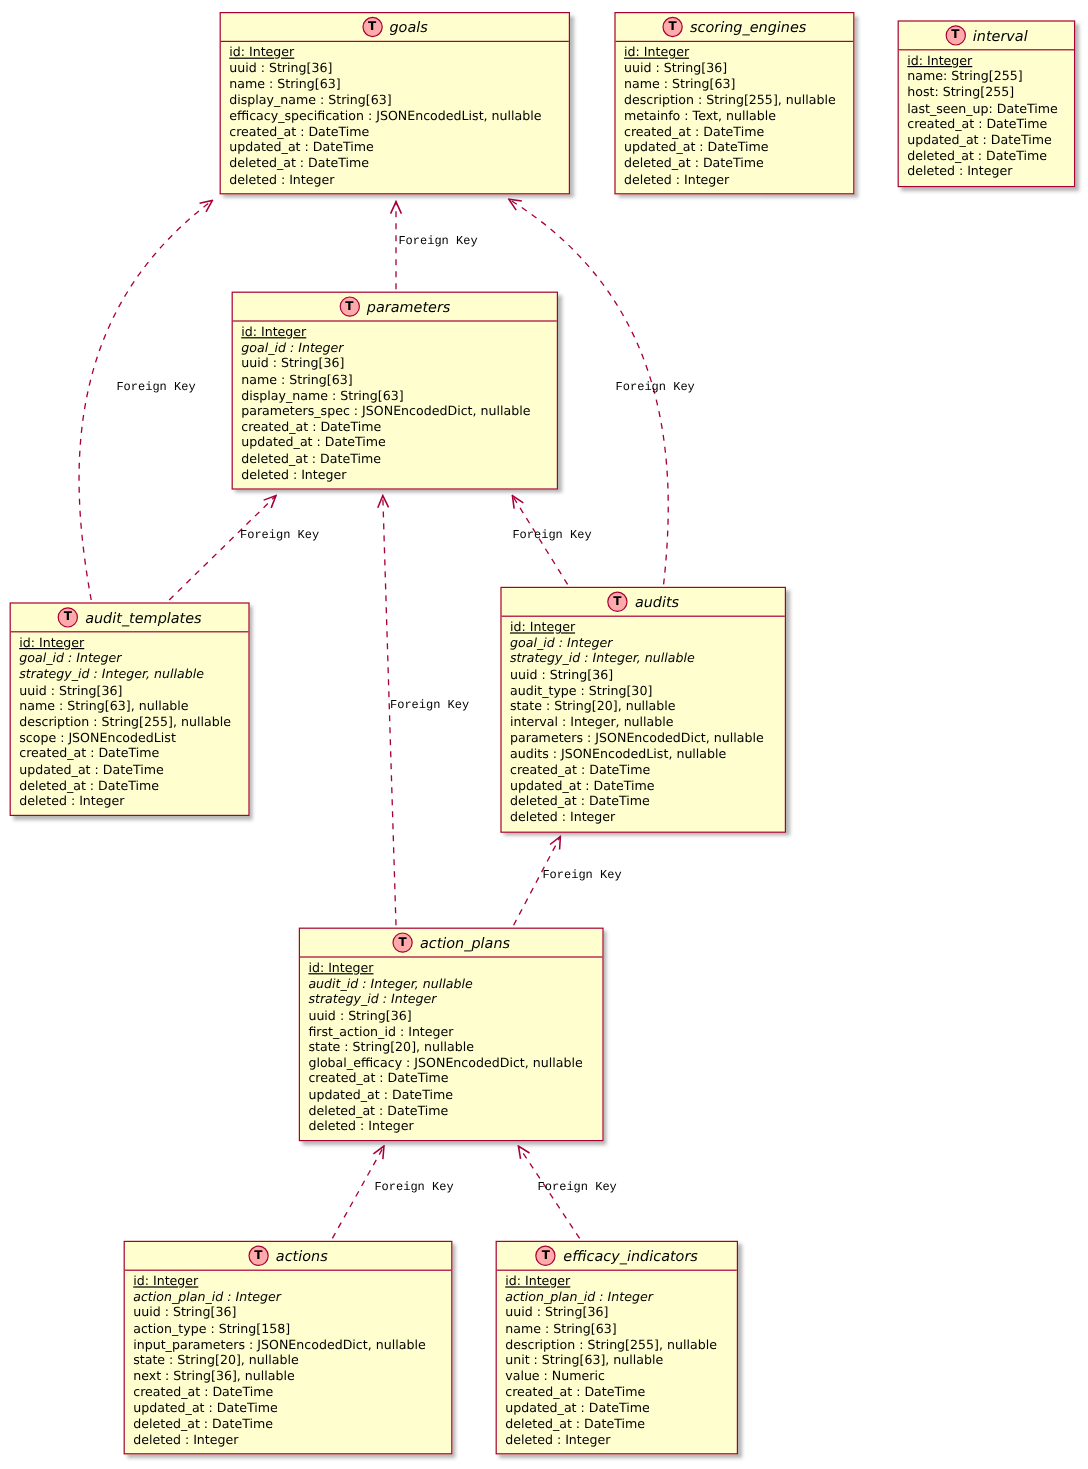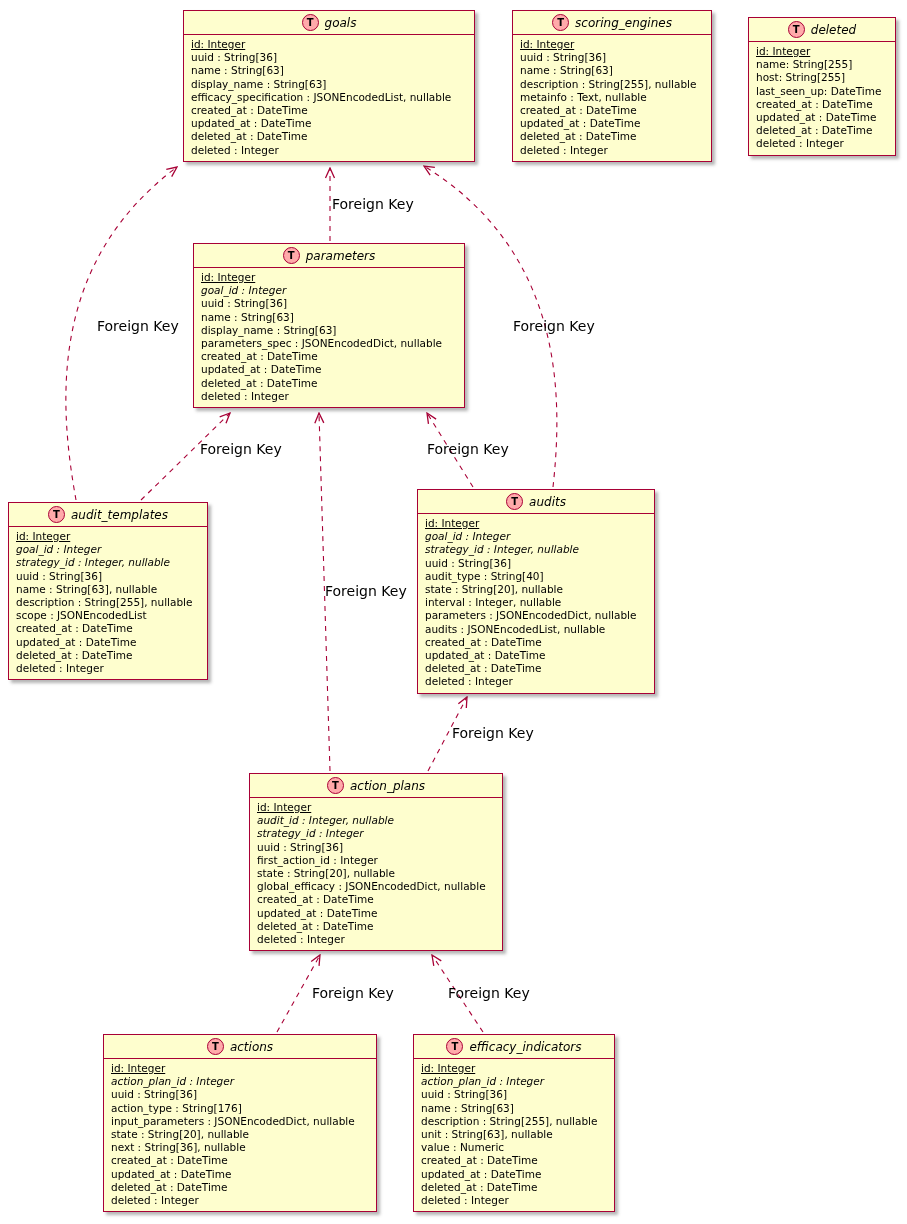--- a/index.html
+++ b/index.html
@@ -26,21 +26,21 @@
     background:var(--spot-fill,#FFAAAA);
     border:1px solid var(--table-border,#A80036);
     display:flex; align-items:center; justify-content:center;
     font-size:10px; font-weight:bold; line-height:1; flex:none;
   }
   .table-title { font-size:12px; padding-top:1px;font-style:italic; }
   .table-body { padding:3px 0 4px; }
   .field { padding:0 7px; font-size:10.5px; line-height:13.2px; white-space:nowrap; }
   .field.pk { text-decoration:underline; }
   .field.fk { font-style:italic; }
-  .edge-label { position:absolute; font-size:14px; white-space:nowrap; }
+  .edge-label { position:absolute; font-size:10px; white-space:nowrap;font-family:Liberation Mono, monospace; }
 </style>
 </head>
 <body>
 
 <div id="canvas">
   <svg id="edges" xmlns="http://www.w3.org/2000/svg" width="907" height="1224">
     <defs>
       <marker id="arrowhead" markerUnits="userSpaceOnUse" markerWidth="14" markerHeight="12" refX="13" refY="6" orient="auto">
         <path d="M3,1.5 L13,6 L3,10.5"></path>
       </marker>
@@ -94,21 +94,21 @@
         <div class="field plain">metainfo : Text, nullable</div>
         <div class="field plain">created_at : DateTime</div>
         <div class="field plain">updated_at : DateTime</div>
         <div class="field plain">deleted_at : DateTime</div>
         <div class="field plain">deleted : Integer</div>
       </div>
     </div>
     <div class="table" style="left: 748px; top: 17px; min-width: 148px;">
       <div class="table-header">
         <span class="spot">T</span>
-        <span class="table-title">deleted</span>
+        <span class="table-title">interval</span>
       </div>
       <div class="table-body">
         <div class="field pk">id: Integer</div>
         <div class="field plain">name: String[255]</div>
         <div class="field plain">host: String[255]</div>
         <div class="field plain">last_seen_up: DateTime</div>
         <div class="field plain">created_at : DateTime</div>
         <div class="field plain">updated_at : DateTime</div>
         <div class="field plain">deleted_at : DateTime</div>
         <div class="field plain">deleted : Integer</div>
@@ -154,21 +154,21 @@
     <div class="table" style="left: 417px; top: 489px; min-width: 238px;">
       <div class="table-header">
         <span class="spot">T</span>
         <span class="table-title">audits</span>
       </div>
       <div class="table-body">
         <div class="field pk">id: Integer</div>
         <div class="field fk">goal_id : Integer</div>
         <div class="field fk">strategy_id : Integer, nullable</div>
         <div class="field plain">uuid : String[36]</div>
-        <div class="field plain">audit_type : String[40]</div>
+        <div class="field plain">audit_type : String[30]</div>
         <div class="field plain">state : String[20], nullable</div>
         <div class="field plain">interval : Integer, nullable</div>
         <div class="field plain">parameters : JSONEncodedDict, nullable</div>
         <div class="field plain">audits : JSONEncodedList, nullable</div>
         <div class="field plain">created_at : DateTime</div>
         <div class="field plain">updated_at : DateTime</div>
         <div class="field plain">deleted_at : DateTime</div>
         <div class="field plain">deleted : Integer</div>
       </div>
     </div>
@@ -193,21 +193,21 @@
     </div>
     <div class="table" style="left: 103px; top: 1034px; min-width: 274px;">
       <div class="table-header">
         <span class="spot">T</span>
         <span class="table-title">actions</span>
       </div>
       <div class="table-body">
         <div class="field pk">id: Integer</div>
         <div class="field fk">action_plan_id : Integer</div>
         <div class="field plain">uuid : String[36]</div>
-        <div class="field plain">action_type : String[176]</div>
+        <div class="field plain">action_type : String[158]</div>
         <div class="field plain">input_parameters : JSONEncodedDict, nullable</div>
         <div class="field plain">state : String[20], nullable</div>
         <div class="field plain">next : String[36], nullable</div>
         <div class="field plain">created_at : DateTime</div>
         <div class="field plain">updated_at : DateTime</div>
         <div class="field plain">deleted_at : DateTime</div>
         <div class="field plain">deleted : Integer</div>
       </div>
     </div>
     <div class="table" style="left: 413px; top: 1034px; min-width: 202px;">

